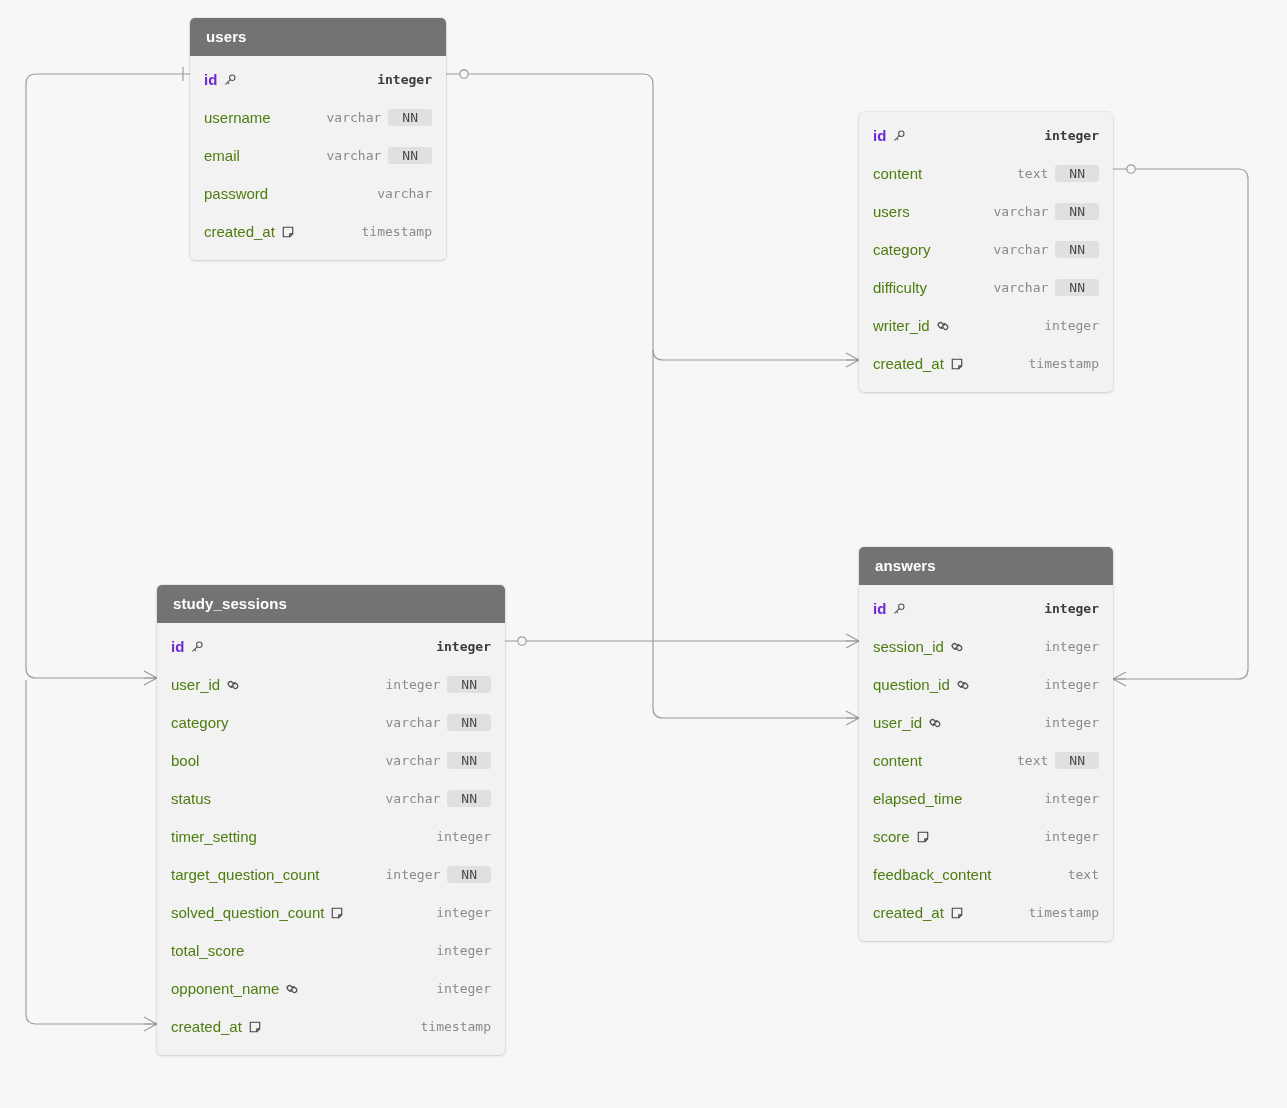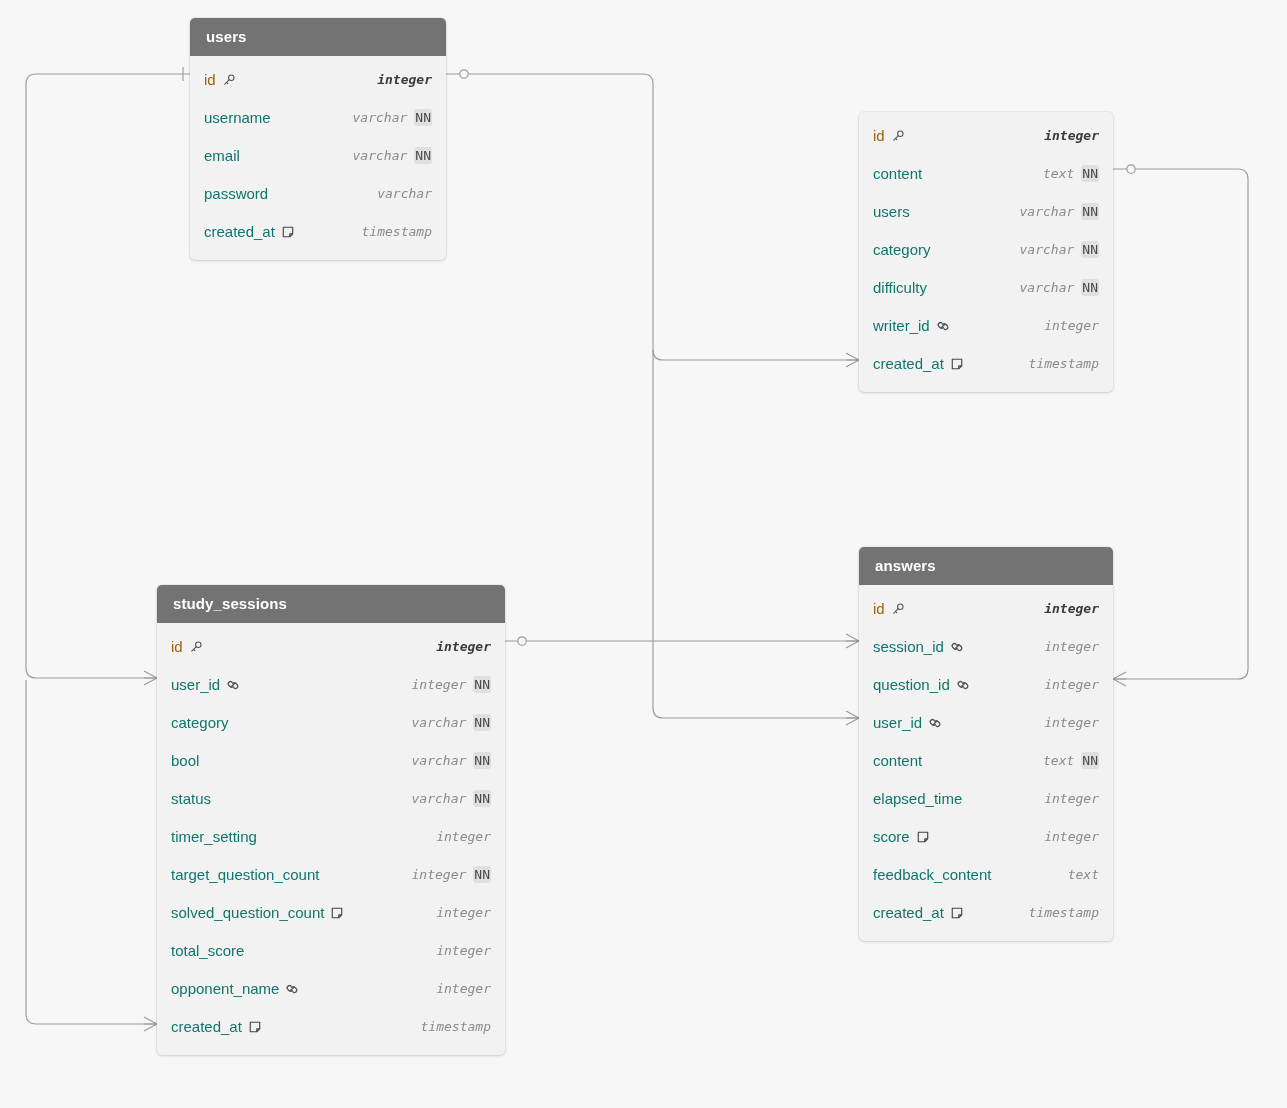--- a/index.html
+++ b/index.html
@@ -50,53 +50,52 @@
   .field-row {
     display: flex;
     align-items: center;
     justify-content: space-between;
     padding: 0 14px;
     height: 38px;
     box-sizing: border-box;
   }
   .field-name {
     font-size: 15px;
-    color: #0f766e;
+    color: #4d7c0f;
     display: flex;
     align-items: center;
     gap: 6px;
     white-space: nowrap;
   }
   .field-row.pk .field-name {
-    font-weight: normal;
-    color: #a16207;
+    font-weight: bold;
+    color: #6d28d9;
   }
   .field-right {
     display: flex;
     align-items: center;
     gap: 7px;
     white-space: nowrap;
   }
   .field-type {
     font-family: "DejaVu Sans Mono", monospace;
     font-size: 13px;
     color: #8a8a8a;
-    font-style: italic;
   }
   .field-row.pk .field-type {
     color: #3b3b3b;
     font-weight: bold;
   }
   .nn-badge {
     font-family: "DejaVu Sans Mono", monospace;
     font-size: 13px;
     color: #4a4a4a;
     background: #e0e0e0;
     border-radius: 3px;
-    padding: 1px 1px;
+    padding: 1px 14px;
     line-height: 15px;
   }
   .ic {
     display: inline-block;
     width: 14px;
     height: 14px;
     flex: 0 0 14px;
     position: relative;
     top: 1px;
   }

